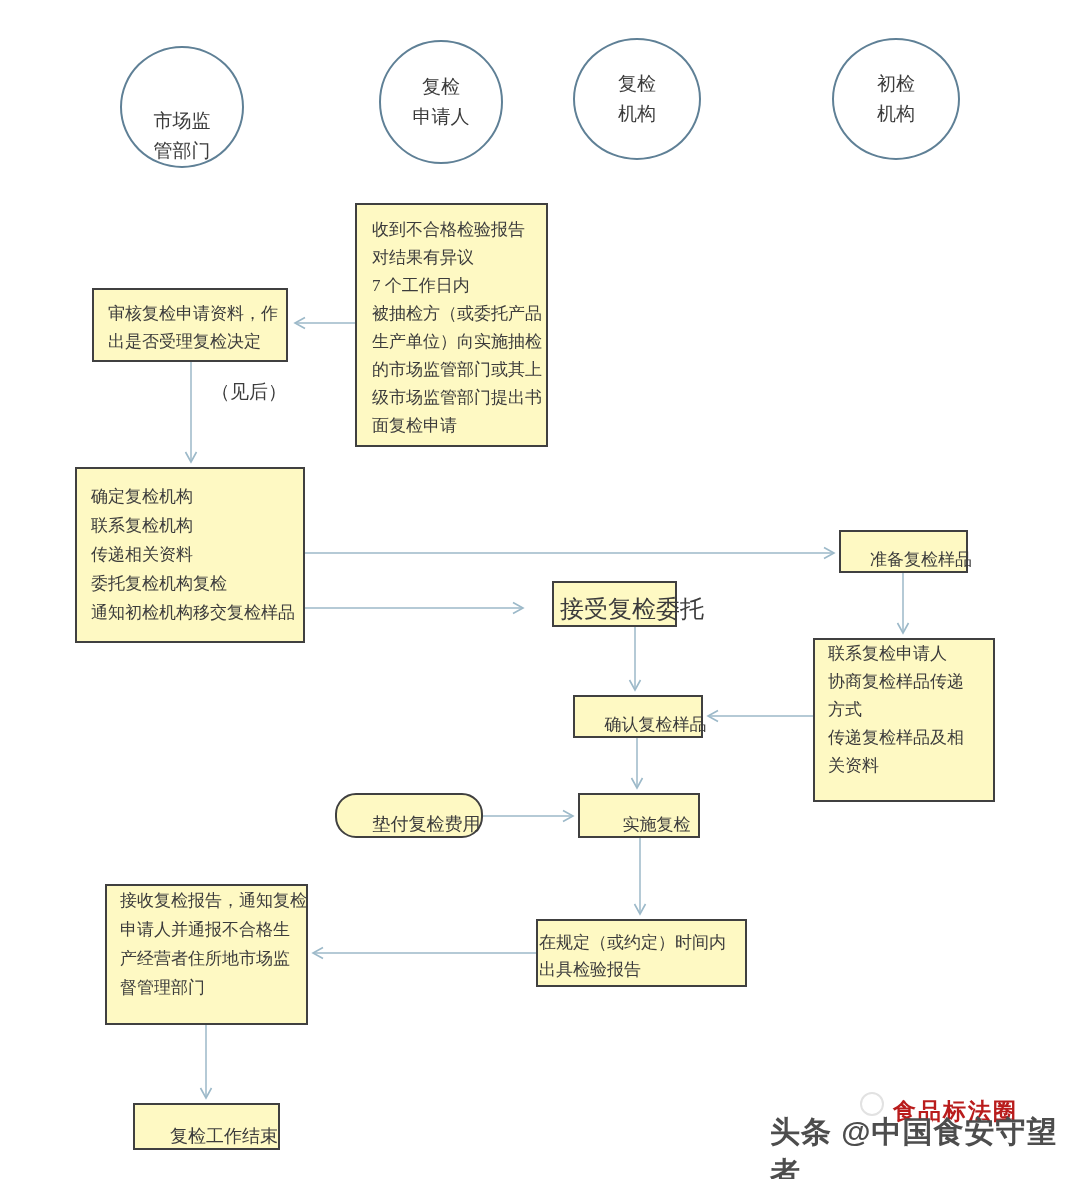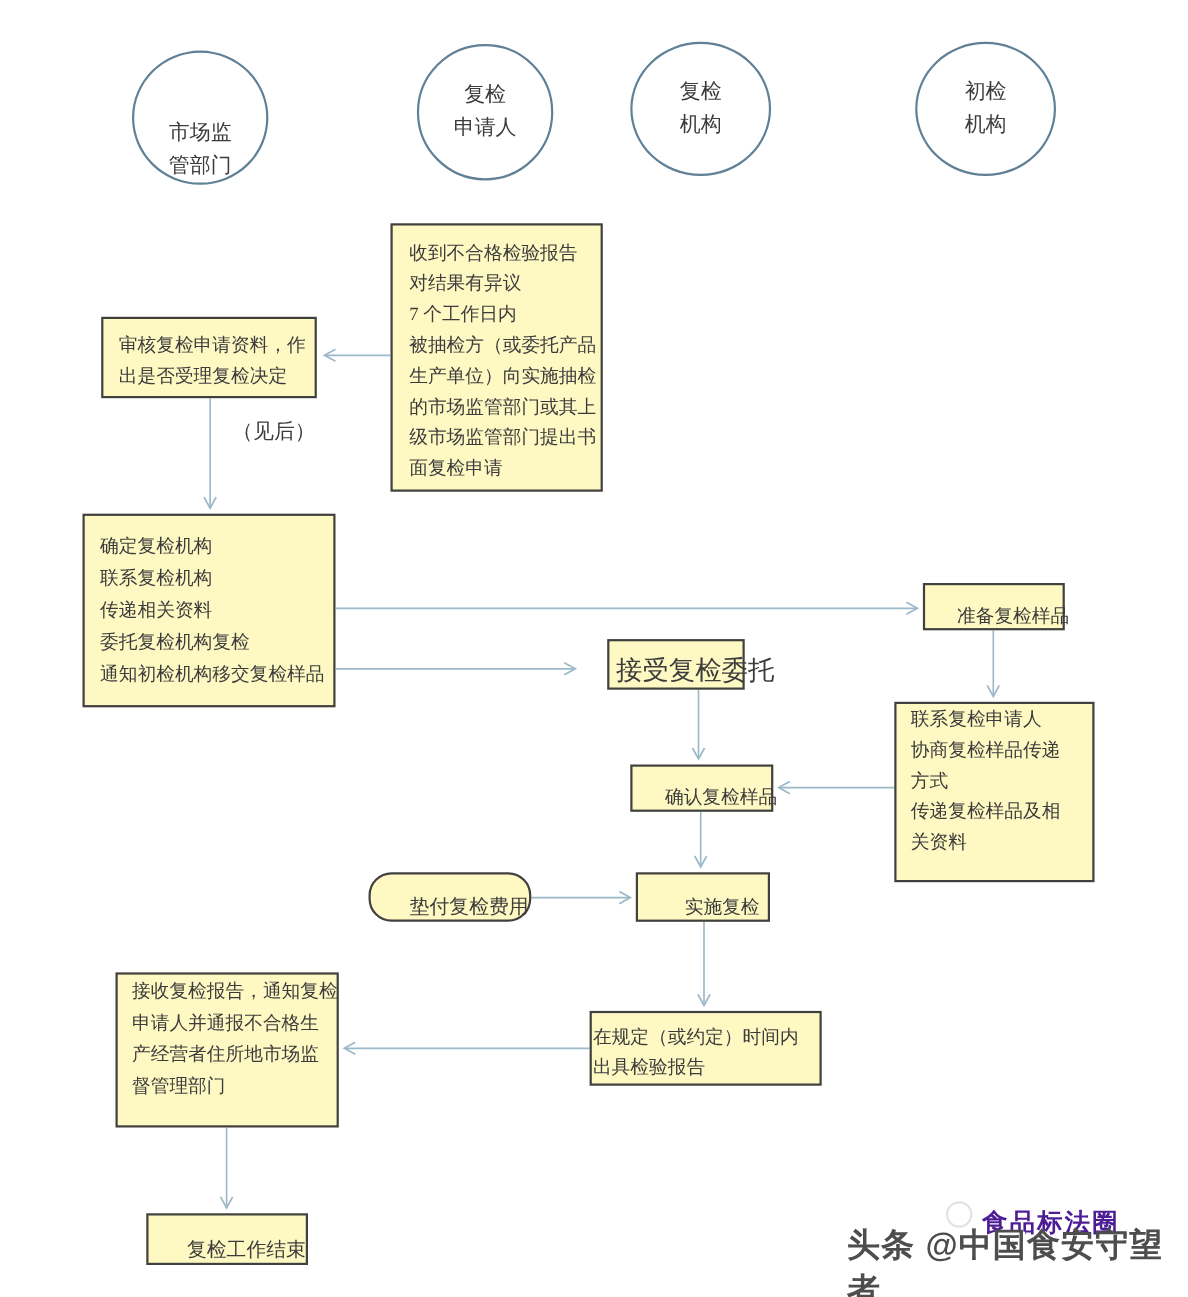--- a/index.html
+++ b/index.html
@@ -37,21 +37,21 @@
   .b-advance  { left:335px; top:793px;  width:148px; height:45px;  font-size:18px;border-radius:21px; }
   .b-implement{ left:578px; top:793px;  width:122px; height:45px;  }
   .b-report   { left:536px; top:919px;  width:211px; height:68px;  padding:8px 0 0 1px; line-height:27px; }
   .b-receive  { left:105px; top:884px;  width:203px; height:141px; padding:0 0 0 13px; line-height:29px; }
   .b-end      { left:133px; top:1103px; width:147px; height:47px;  font-size:18px; }
 
   .note { position:absolute; left:211px; top:379px; font-size:19px; }
 
   .wm-ghost {
     position:absolute; left:893px; top:1096px; font-size:23px;
-    color:#4c1d95; letter-spacing:2px; font-weight:bold;
+    color:#b91c1c; letter-spacing:2px; font-weight:bold;
   }
   .wm-ghost-logo {
     position:absolute; left:860px; top:1092px; width:24px; height:24px;
     border:2px solid #e2e2e2; border-radius:50%; box-sizing:border-box;
   }
   .wm-main {
     position:absolute; left:770px; top:1112px; font-size:30px; font-weight:bold;
     color:#4d4d4d; letter-spacing:1px;
     font-family:"Liberation Sans","DejaVu Sans",sans-serif;
     text-shadow:2px 2px 0 #ffffff, 3px 3px 1px rgba(255,255,255,0.85);

